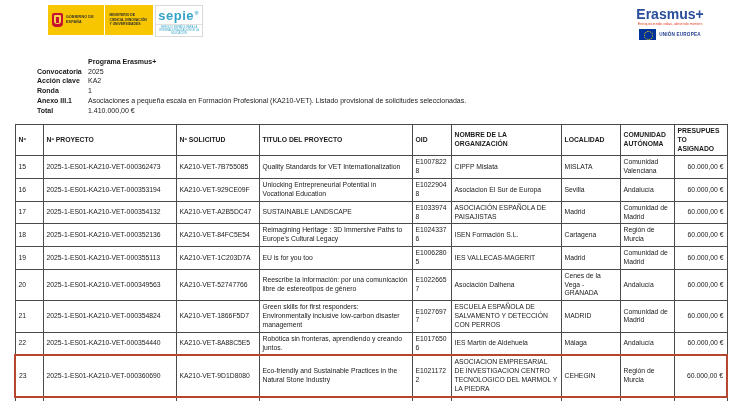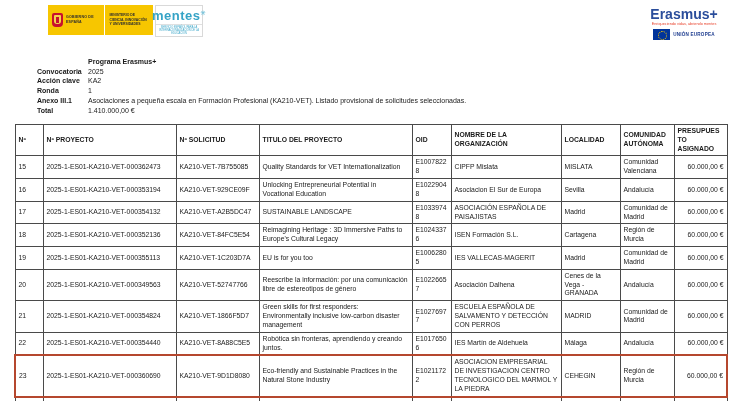--- a/index.html
+++ b/index.html
@@ -25,21 +25,21 @@
 
   .sepie-box {
     position:absolute; left:155px; top:5px; width:46px; height:30px;
     background:#fff; border:1px solid #d9d9d9; display:flex; flex-direction:column;
     align-items:center; justify-content:center;
   }
   .sepie-word { font-size:13px; font-weight:bold; color:#35a3c6; letter-spacing:.5px; line-height:13px; }
   .sepie-star { font-size:6px; color:#7fc6dc; vertical-align:super; }
   .sepie-sub { font-size:2.6px; color:#35a3c6; margin-top:2px; border-top:1px solid #e0e0e0; padding-top:1px; text-align:center; line-height:1.2; }
 
-  .erasmus { position:absolute; right:6px; top:7px; width:100px; text-align:center; }
+  .erasmus { position:absolute; right:20px; top:7px; width:100px; text-align:center; }
   .erasmus-title { font-size:14px; font-weight:bold; color:#2a4d9b; line-height:14px; }
   .erasmus-tagline { font-size:3.8px; color:#e8432d; margin-top:1px; }
   .eu-row { display:flex; align-items:center; justify-content:center; gap:3px; margin-top:3px; }
   .eu-flag { width:17px; height:11px; background:#003399; display:inline-block; position:relative; flex:0 0 auto; }
   .eu-flag:before { content:""; position:absolute; left:4.5px; top:1.5px; width:7px; height:7px; border:1px dotted #ffcc00; border-radius:50%; }
   .eu-label { font-size:4.6px; font-weight:bold; color:#1d3c8f; letter-spacing:.2px; }
 
   
   .meta { position:absolute; left:37px; top:57px; font-size:7px; line-height:9.7px; }
   .meta-row { display:flex; }
@@ -70,21 +70,21 @@
 
   <div class="gov-logo">
     <div class="gov-left">
       <span class="coa"></span>
       <span class="gov-text">GOBIERNO DE ESPAÑA</span>
     </div>
     <div class="min-text">MINISTERIO DE CIENCIA, INNOVACIÓN Y UNIVERSIDADES</div>
   </div>
 
   <div class="sepie-box">
-    <div class="sepie-word"><span>mentes</span><span class="sepie-star">✳</span></div>
+    <div class="sepie-word"><span>sepie</span><span class="sepie-star">✳</span></div>
     <div class="sepie-sub">SERVICIO ESPAÑOL PARA LA INTERNACIONALIZACIÓN DE LA EDUCACIÓN</div>
   </div>
 
   <div class="erasmus">
     <div class="erasmus-title">Erasmus+</div>
     <div class="erasmus-tagline">Enriqueciendo vidas, abriendo mentes</div>
     <div class="eu-row">
       <span class="eu-flag"></span>
       <span class="eu-label">UNIÓN EUROPEA</span>
     </div>

